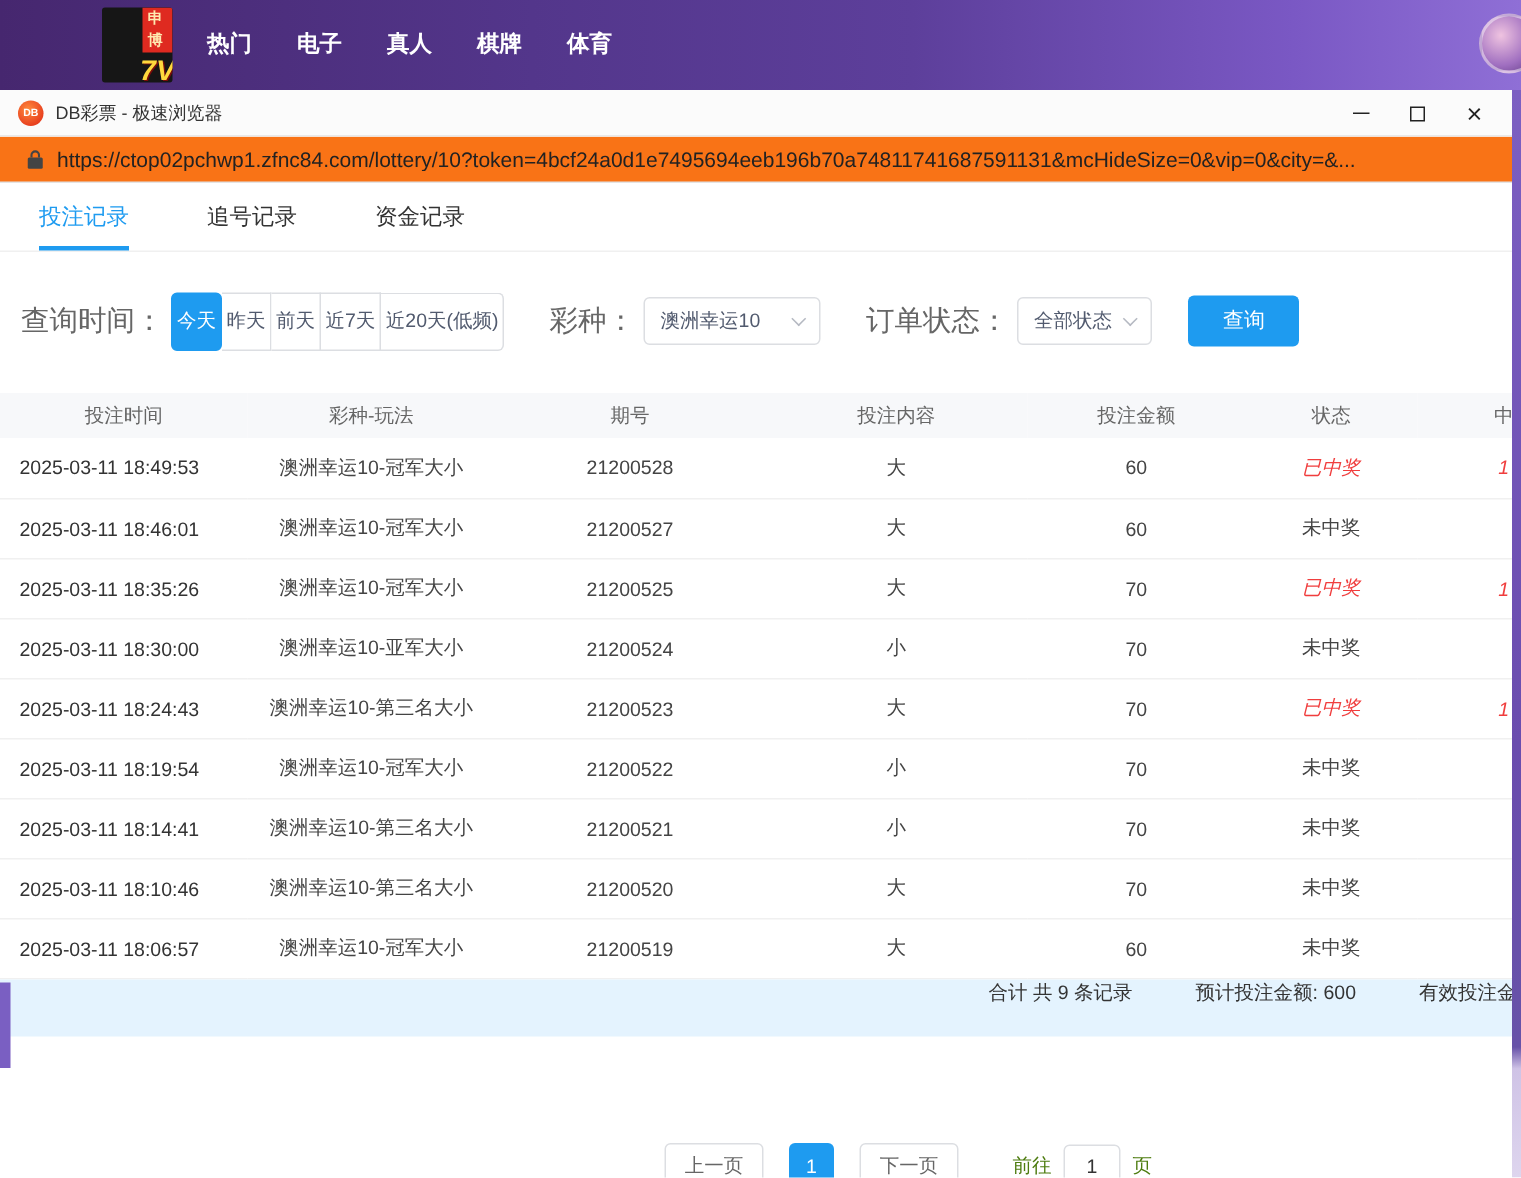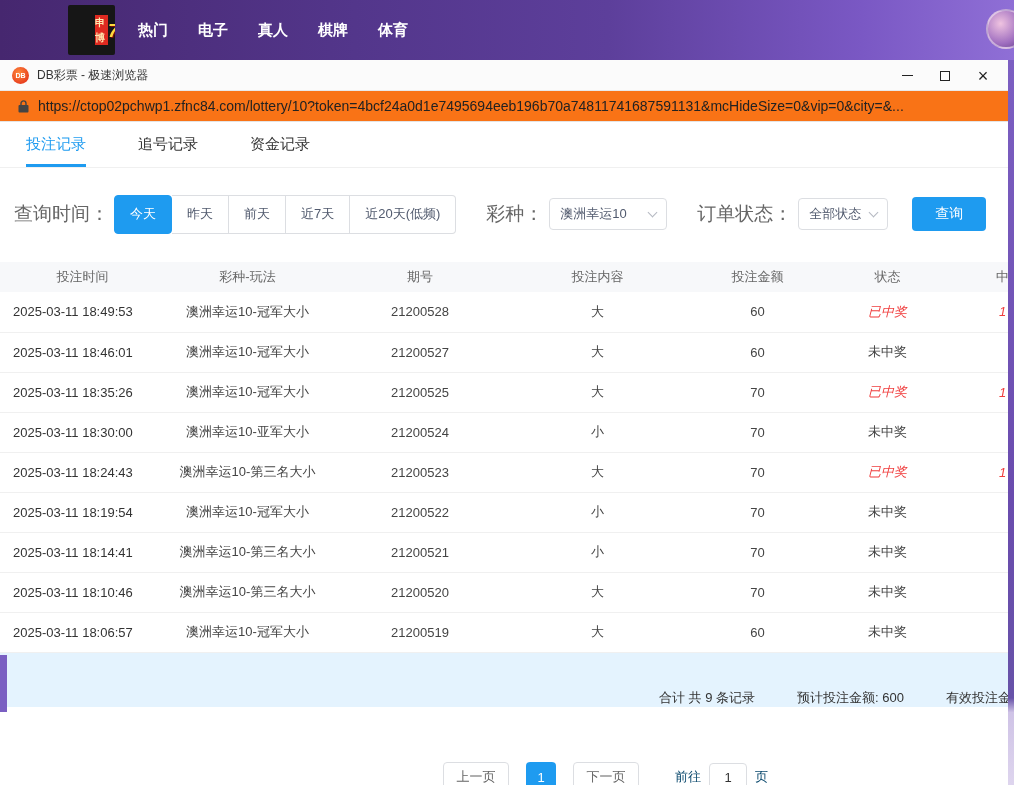--- a/index.html
+++ b/index.html
@@ -12,21 +12,21 @@
   
   .bg-strip-right { position:absolute; right:0; top:60px; width:6px; height:725px;
     background:linear-gradient(180deg,#7c5fc2 0%,#6a4cae 60%,#6752a8 88%,#cfc3e6 90%,#ded5ee 100%); z-index:6; }
   .bg-notch-left { position:absolute; left:0; top:655px; width:7px; height:57px; background:#7a5fc2; z-index:6; }
 
   
   .top-nav { position:absolute; top:0; left:0; width:1014px; height:60px;
     background:linear-gradient(90deg,#46276f 0%,#53368b 35%,#5d3f9b 60%,#7a58c4 85%,#8f6fd6 100%);
     display:flex; align-items:center; z-index:5; }
   .logo { margin-left:68px; width:47px; height:50px; background:#161616; border-radius:2px;
-    display:flex; align-items:center; overflow:hidden; cursor:pointer;padding-left:27px; }
+    display:flex; flex-direction:column; align-items:center; overflow:hidden; cursor:pointer;padding-left:27px; }
   .logo-top { background:#df2a20; width:100%; text-align:center; font-size:10px; color:#ffe9b0;
     font-weight:bold; line-height:15px; letter-spacing:3px; }
   .logo-main { color:#ffd83d; font-size:19px; font-weight:bold; font-style:italic; line-height:25px;
     text-shadow:1px 1px 0 #7a0c0a; }
   .logo-sub { color:#eee; font-size:7px; line-height:9px; }
   .nav-items { display:flex; margin-left:8px; }
   .nav-item { color:#fff; font-size:15px; font-weight:bold; padding:0 15px; line-height:60px;
     cursor:pointer; text-decoration:none; white-space:nowrap; }
   .nav-item.active { color:#ffd24a; }
   .avatar { position:absolute; right:-12px; top:9px; width:40px; height:40px; border-radius:50%;
@@ -59,21 +59,21 @@
   .tabs { height:46px; border-bottom:1px solid #f0f0f0; display:flex; align-items:stretch; padding-left:26px; }
   .tab { margin-right:52px; display:flex; align-items:center; position:relative; cursor:pointer;
     font-size:15px; color:#333; }
   .tab.active { color:#1e9bf0; }
   .tab.active::after { content:""; position:absolute; left:0; right:0; bottom:0; height:3px; background:#1e9bf0; }
 
   
   .filters { height:34px; margin:29px 0 0 14px; display:flex; align-items:center; }
   .flabel { font-size:19px; color:#666; white-space:nowrap; }
   .btn-group { display:flex; margin-left:5px; }
-  .time-btn { height:39px; padding:0 15px; font-size:13px; color:#515a6e; background:#fff;
+  .time-btn { height:39px; padding:0 3px; font-size:13px; color:#515a6e; background:#fff;
     border:1px solid #dcdee2; border-left:none; cursor:pointer; white-space:nowrap; }
   .time-btn:first-child { border-left:1px solid #dcdee2; border-radius:4px 0 0 4px; }
   .time-btn:last-child { border-radius:0 4px 4px 0; }
   .time-btn.active { background:#1e9bf0; border-color:#1e9bf0; color:#fff; border-radius:4px; }
   .flabel.ml1 { margin-left:30px; }
   .flabel.ml2 { margin-left:30px; }
   .select { margin-left:6px; width:118px; height:32px; border:1px solid #dcdee2; border-radius:4px;
     display:flex; align-items:center; justify-content:space-between; padding:0 10px; font-size:13px;
     color:#515a6e; cursor:pointer; background:#fff; }
   .select.small { width:90px; }
@@ -85,32 +85,32 @@
   
   .table-wrap { margin-top:31px; width:1008px; overflow:hidden; }
   table { border-collapse:collapse; table-layout:fixed; width:1060px; }
   thead th { height:30px; background:#f7f8fa; font-size:13px; color:#666; font-weight:normal; text-align:center; }
   tbody td { height:40px; border-bottom:1px solid #f0f0f0; font-size:13px; color:#444; text-align:center;
     white-space:nowrap; overflow:hidden; }
   td.c-time { text-align:left; padding-left:13px; color:#333; }
   td.c-status.won, td.c-win { color:#f03e3e;font-style:italic; }
 
   
-  .summary { height:54px; background:#e4f3fe; display:flex; align-items:flex-end; justify-content:flex-end;
+  .summary { height:38px; background:#e4f3fe; display:flex; align-items:flex-start; justify-content:flex-end;
     font-size:13px; color:#333; overflow:hidden; }
   .summary span { margin-left:42px; white-space:nowrap; }
   .summary .cut { margin-right:-16px; }
 
   
   .pagination { position:absolute; left:443px; top:702px; display:flex; align-items:center; }
   .pg-btn { width:66px; height:30px; border:1px solid #dcdee2; background:#fff; border-radius:4px;
     font-size:13px; color:#666; cursor:pointer; }
   .pg-num { width:30px; height:30px; margin:0 17px; border:none; border-radius:4px; background:#1e9bf0;
     color:#fff; font-size:13px; cursor:pointer; }
-  .pg-goto { margin-left:36px; font-size:13px; color:#0c4a6e;text-align:right; }
+  .pg-goto { margin-left:36px; font-size:13px; color:#4d7c0f;text-align:right; }
   .pg-goto.unit { margin-left:0; }
   .pg-input { margin:0 8px; width:38px; height:28px; border:1px solid #dcdee2; border-radius:4px;
     text-align:center; font-size:13px; color:#333; }
 </style>
 </head>
 <body>
 
 <div>
 
   <div class="bg-strip-right"></div>

